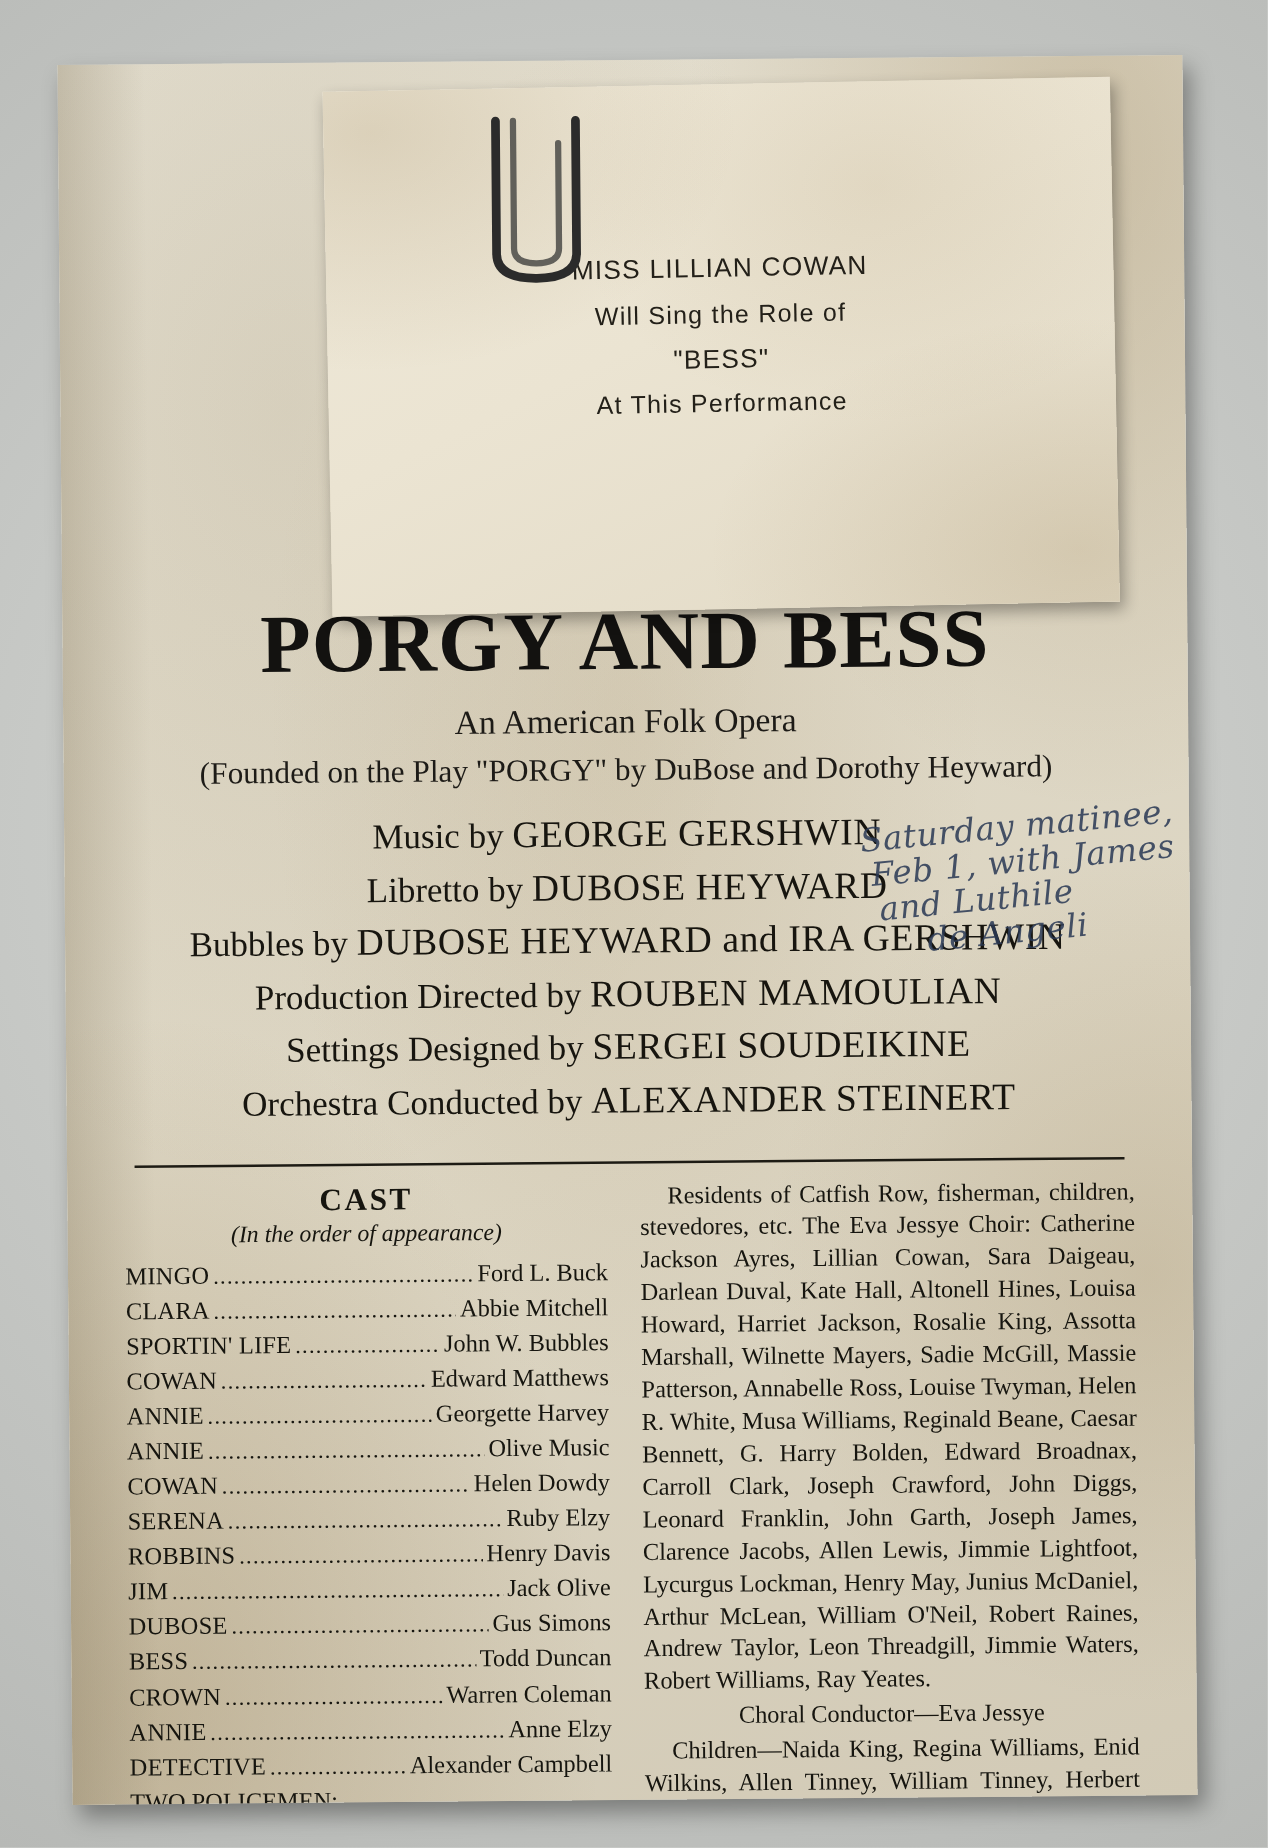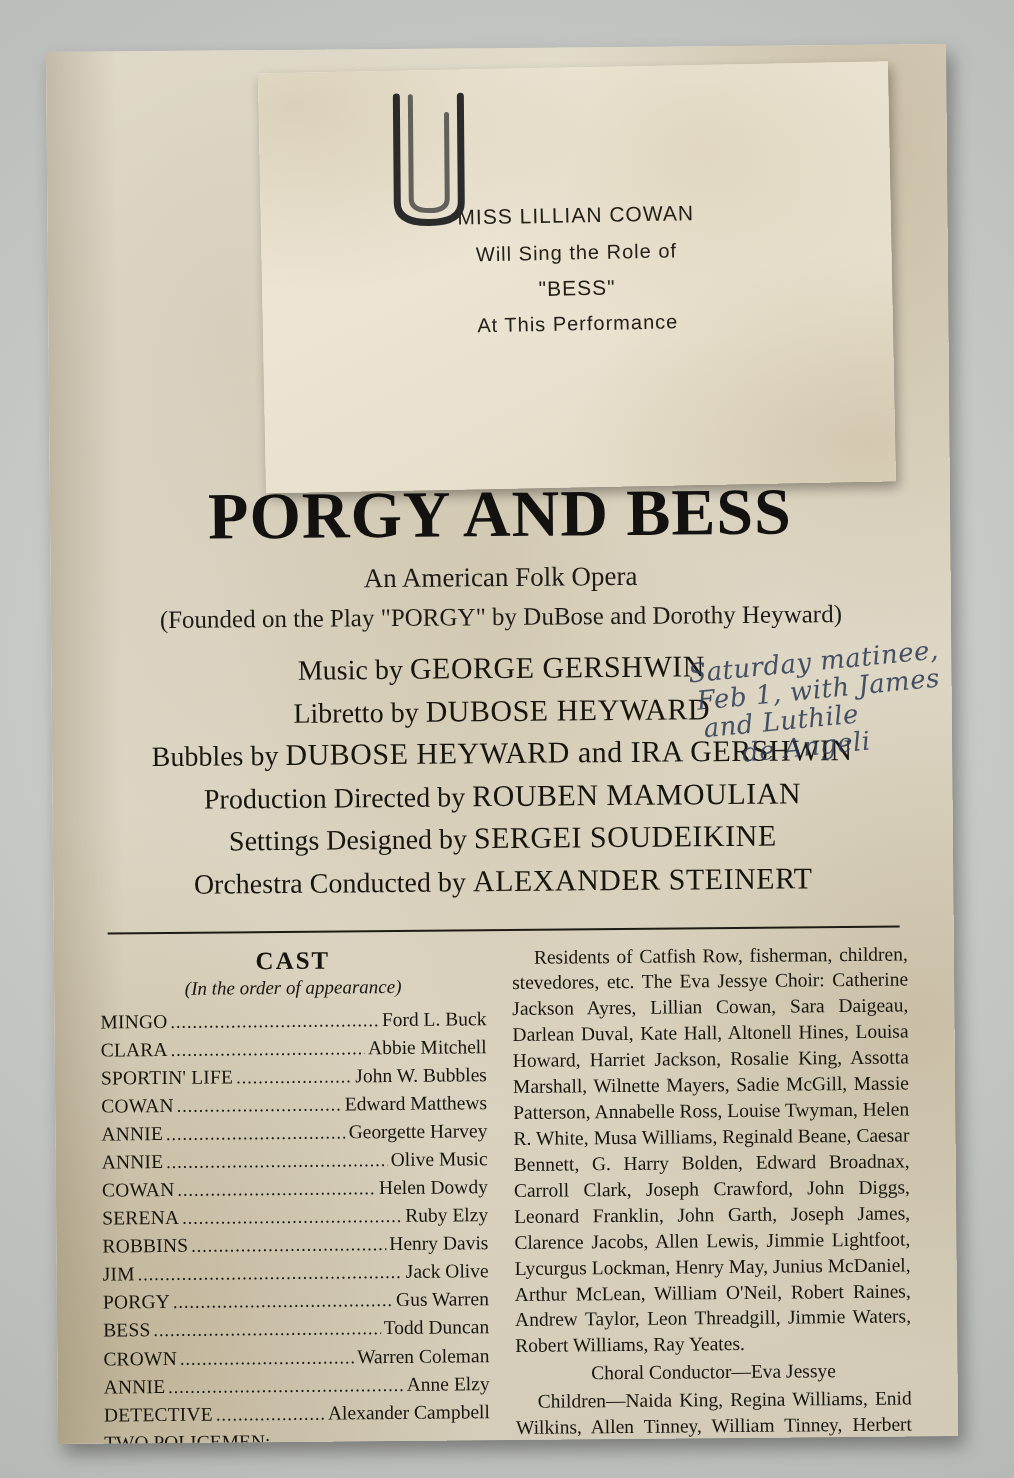--- a/index.html
+++ b/index.html
@@ -351,23 +351,23 @@
             <span class="cast-role">ROBBINS</span>
             <span class="cast-dots">......................................................</span>
             <span class="cast-actor">Henry Davis</span>
           </div>
           <div class="cast-row">
             <span class="cast-role">JIM</span>
             <span class="cast-dots">......................................................</span>
             <span class="cast-actor">Jack Olive</span>
           </div>
           <div class="cast-row">
-            <span class="cast-role">PORGY</span>
-            <span class="cast-dots">......................................................</span>
-            <span class="cast-actor">Gus Warren</span>
+            <span class="cast-role">DUBOSE</span>
+            <span class="cast-dots">......................................................</span>
+            <span class="cast-actor">Gus Simons</span>
           </div>
           <div class="cast-row">
             <span class="cast-role">BESS</span>
             <span class="cast-dots">......................................................</span>
             <span class="cast-actor">Todd Duncan</span>
           </div>
           <div class="cast-row">
             <span class="cast-role">CROWN</span>
             <span class="cast-dots">......................................................</span>
             <span class="cast-actor">Warren Coleman</span>

